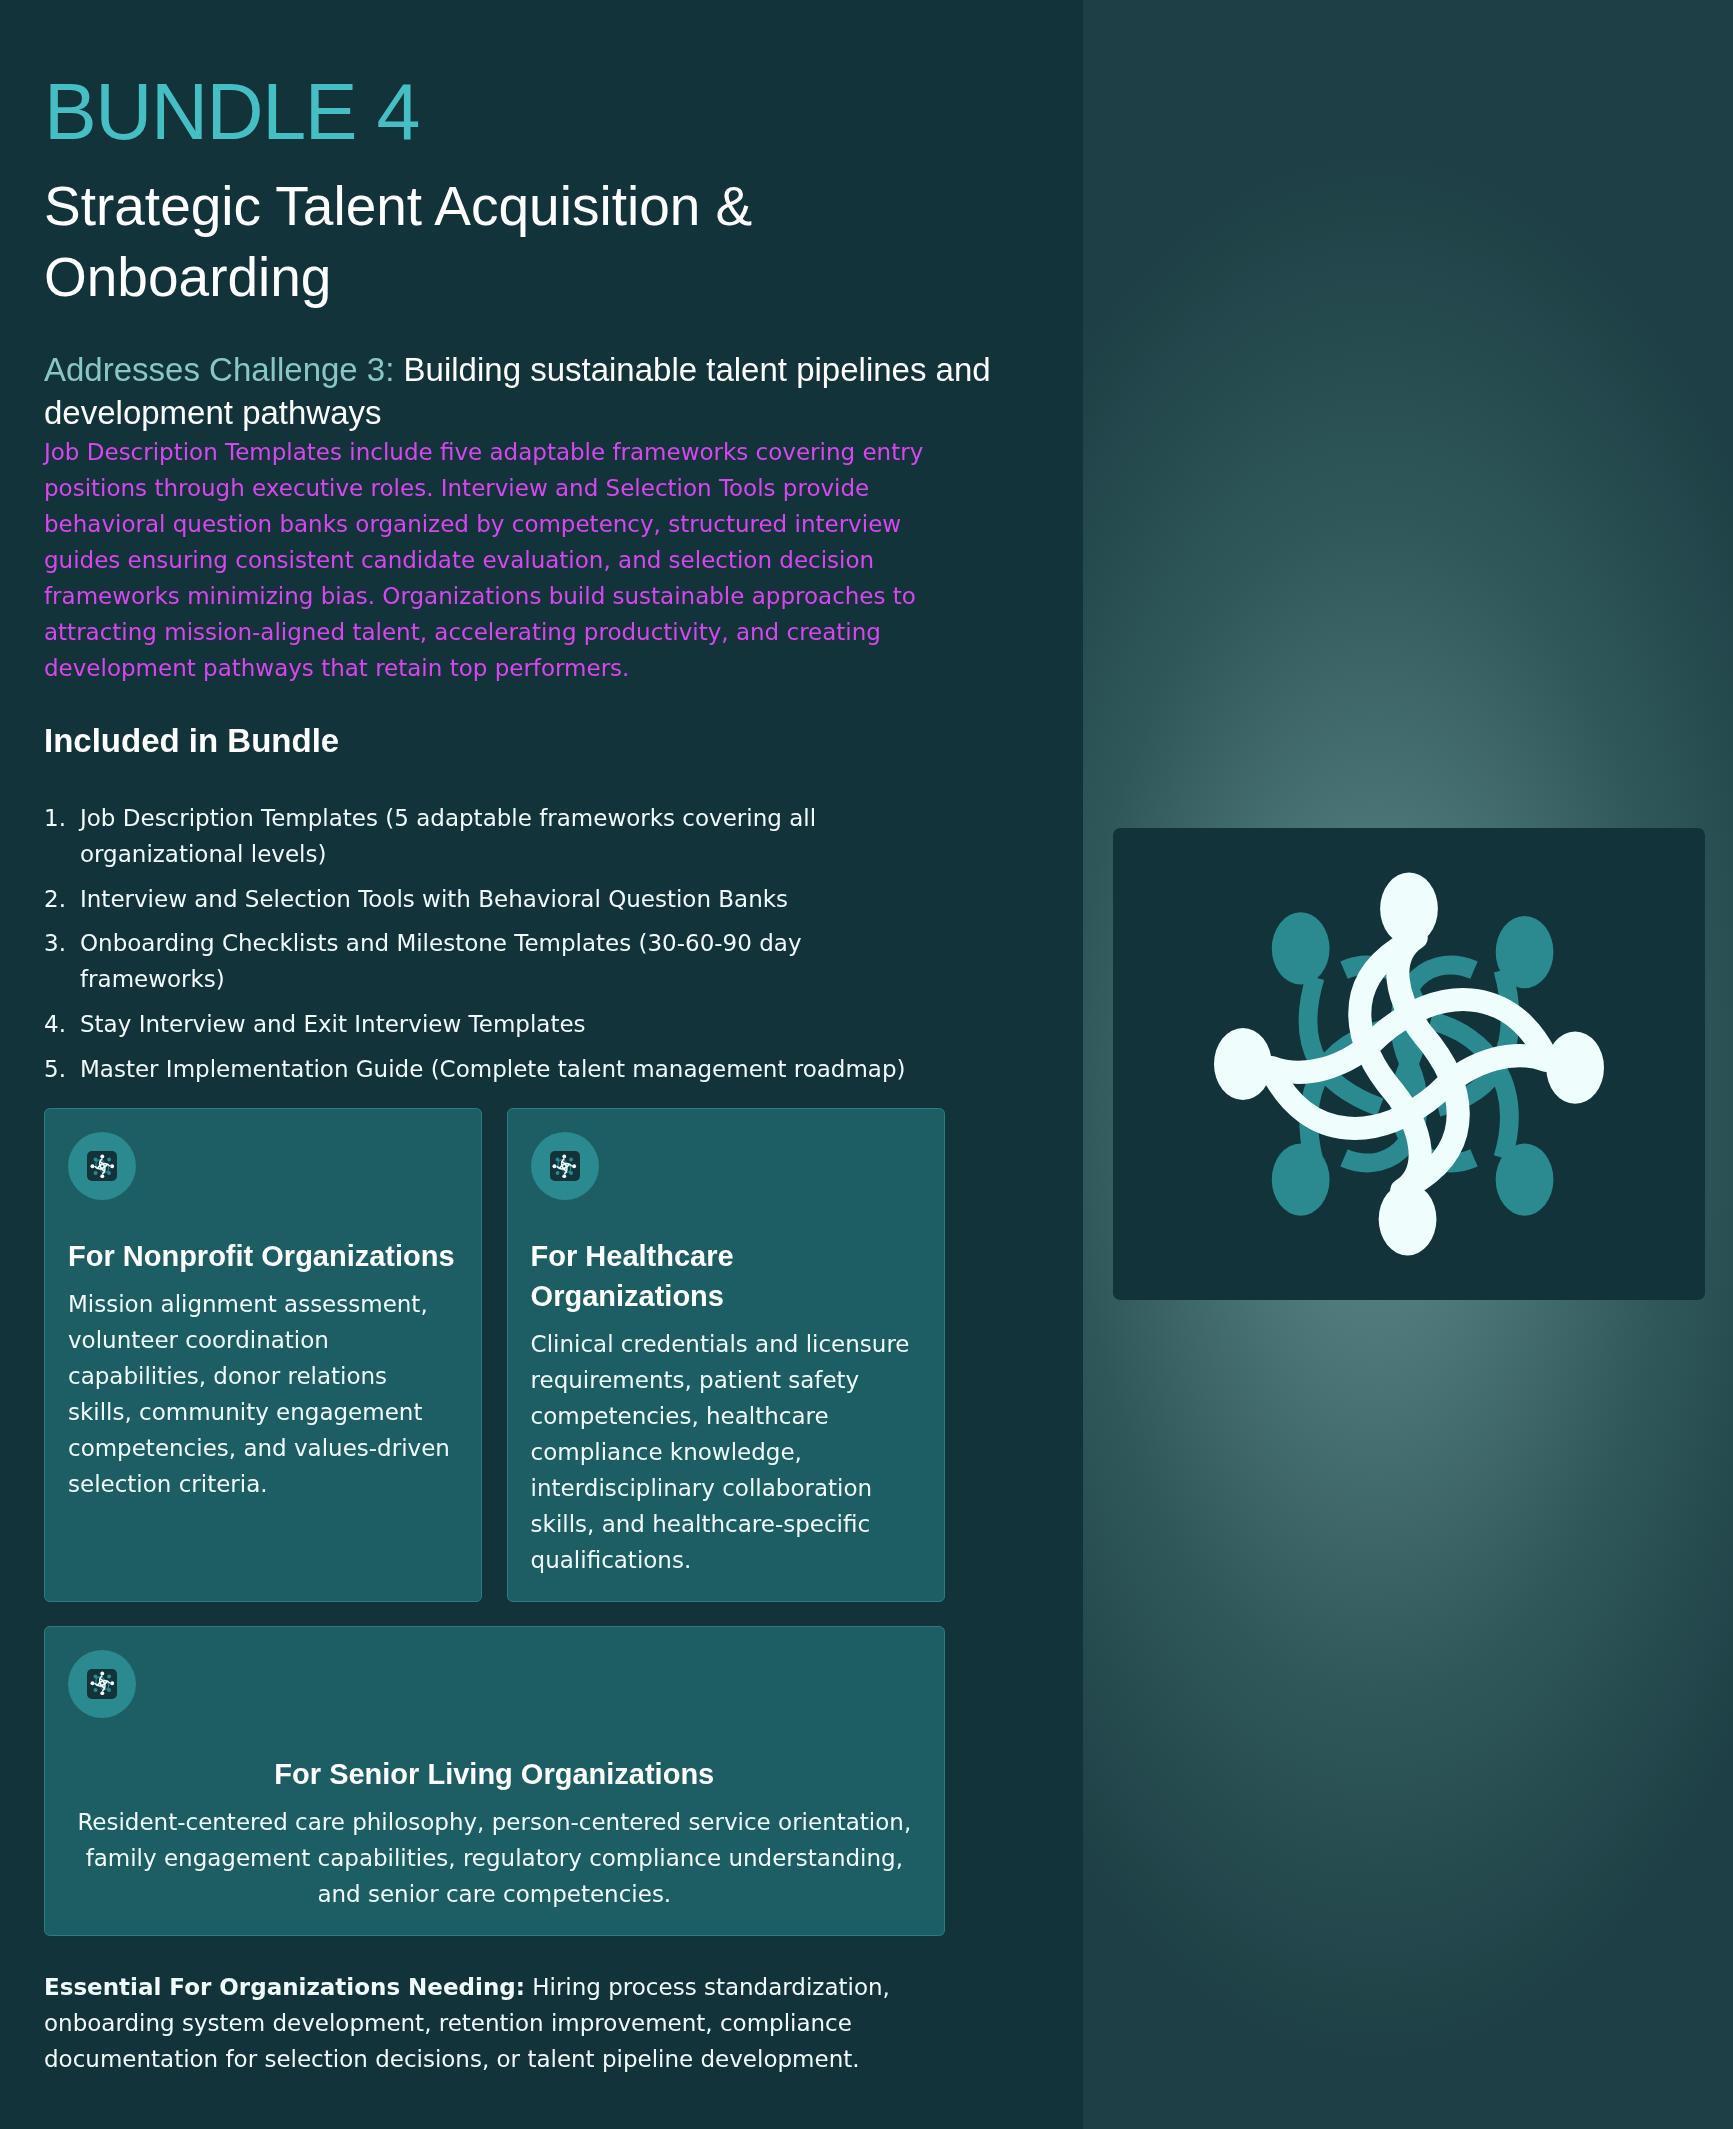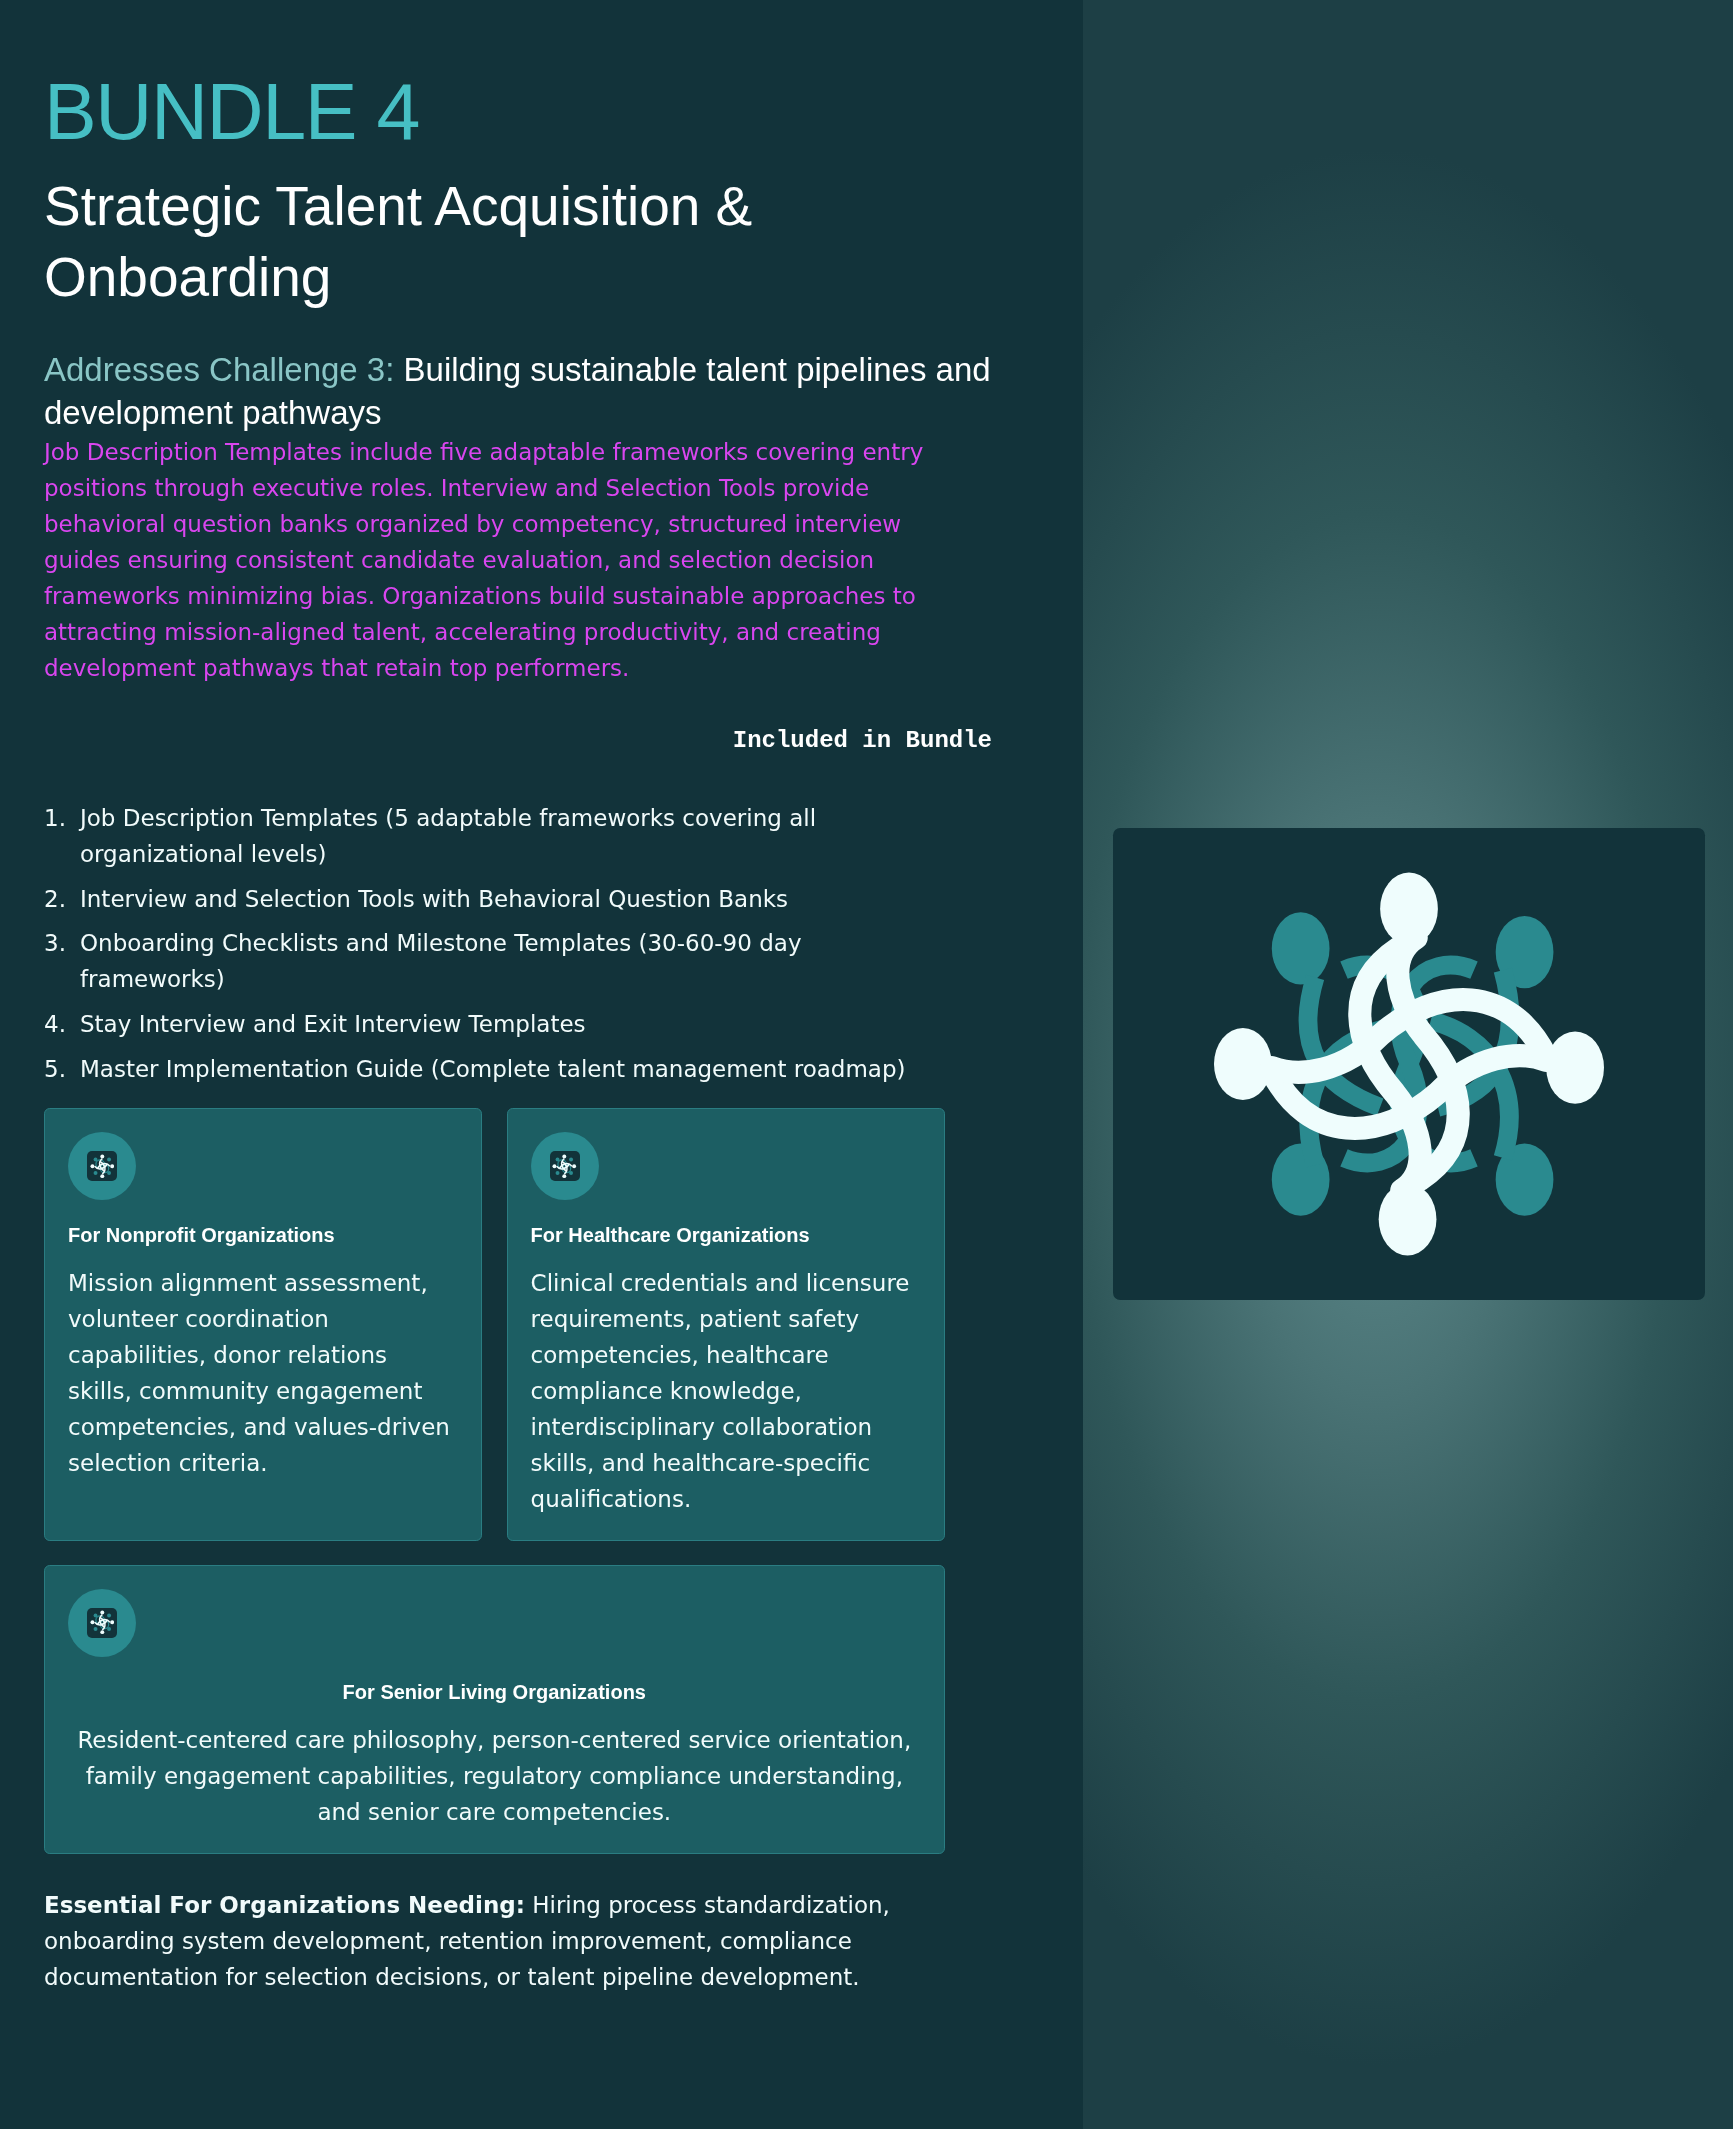--- a/index.html
+++ b/index.html
@@ -33,22 +33,22 @@
     margin-top: 35px;
     font-family: "Liberation Sans", sans-serif;
     font-size: 33px; line-height: 43px; color: #ffffff;
   }
   .challenge .ch-label { color: #8ac6c6; }
   .desc {
     font-size: 23px; line-height: 36px; color: #d946ef; width: 903px;
   }
   .section-heading {
     margin-top: 33px;
-    font-family: Liberation Mono, monospace;
-    font-size: 24px; line-height: 43px; color: #ffffff; text-align: right;
+    font-family: Liberation Sans, sans-serif;
+    font-size: 33px; line-height: 43px; color: #ffffff;
   }
   ol.bundle-list { list-style: none; margin-top: 38px; }
   ol.bundle-list li {
     display: flex; font-size: 23px; line-height: 36px; margin-bottom: 8.7px; color: #f1fbfb;
   }
   ol.bundle-list li .num { width: 36px; flex: none; }
   ol.bundle-list li .txt { width: 831px; }
   .cards { margin-top: 21.7px; display: grid; grid-template-columns: 438px 438px; gap: 24.6px; }
   .card {
     background: #1c5e63; border: 1.4px solid #2a7d82; border-radius: 5.8px;
@@ -57,23 +57,23 @@
   .card.wide { grid-column: 1 / span 2; margin-top: -1.4px; text-align: center; }
   .card-icon-wrap {
     width: 68px; height: 68px; border-radius: 50%; background: #2a8a8f;
     display: flex; align-items: center; justify-content: center;
   }
   .card-icon {
     width: 30px; height: 30px; border-radius: 5px; background: #12333a;
     display: flex; align-items: center; justify-content: center;
   }
   .card-title {
-    margin-top: 15px;
-    font-family: "Liberation Sans", sans-serif;
-    font-size: 20px; line-height: 40px; color: #ffffff;
+    margin-top: 36px;
+    font-family: "Liberation Sans", sans-serif;
+    font-size: 29px; line-height: 40px; color: #ffffff;
   }
   .card-text { margin-top: 10px; font-size: 23px; line-height: 36px; color: #f1fbfb; }
   .essential { margin-top: 33px; font-size: 23px; line-height: 36px; color: #f1fbfb; width: 903px; }
   .essential b { font-weight: 700; }
   .logo-card {
     position: absolute; left: 30px; top: 828px; width: 592px; height: 472px;
     background: #12333a; border-radius: 7.2px;
     display: flex; align-items: center; justify-content: center;
   }
 </style>

